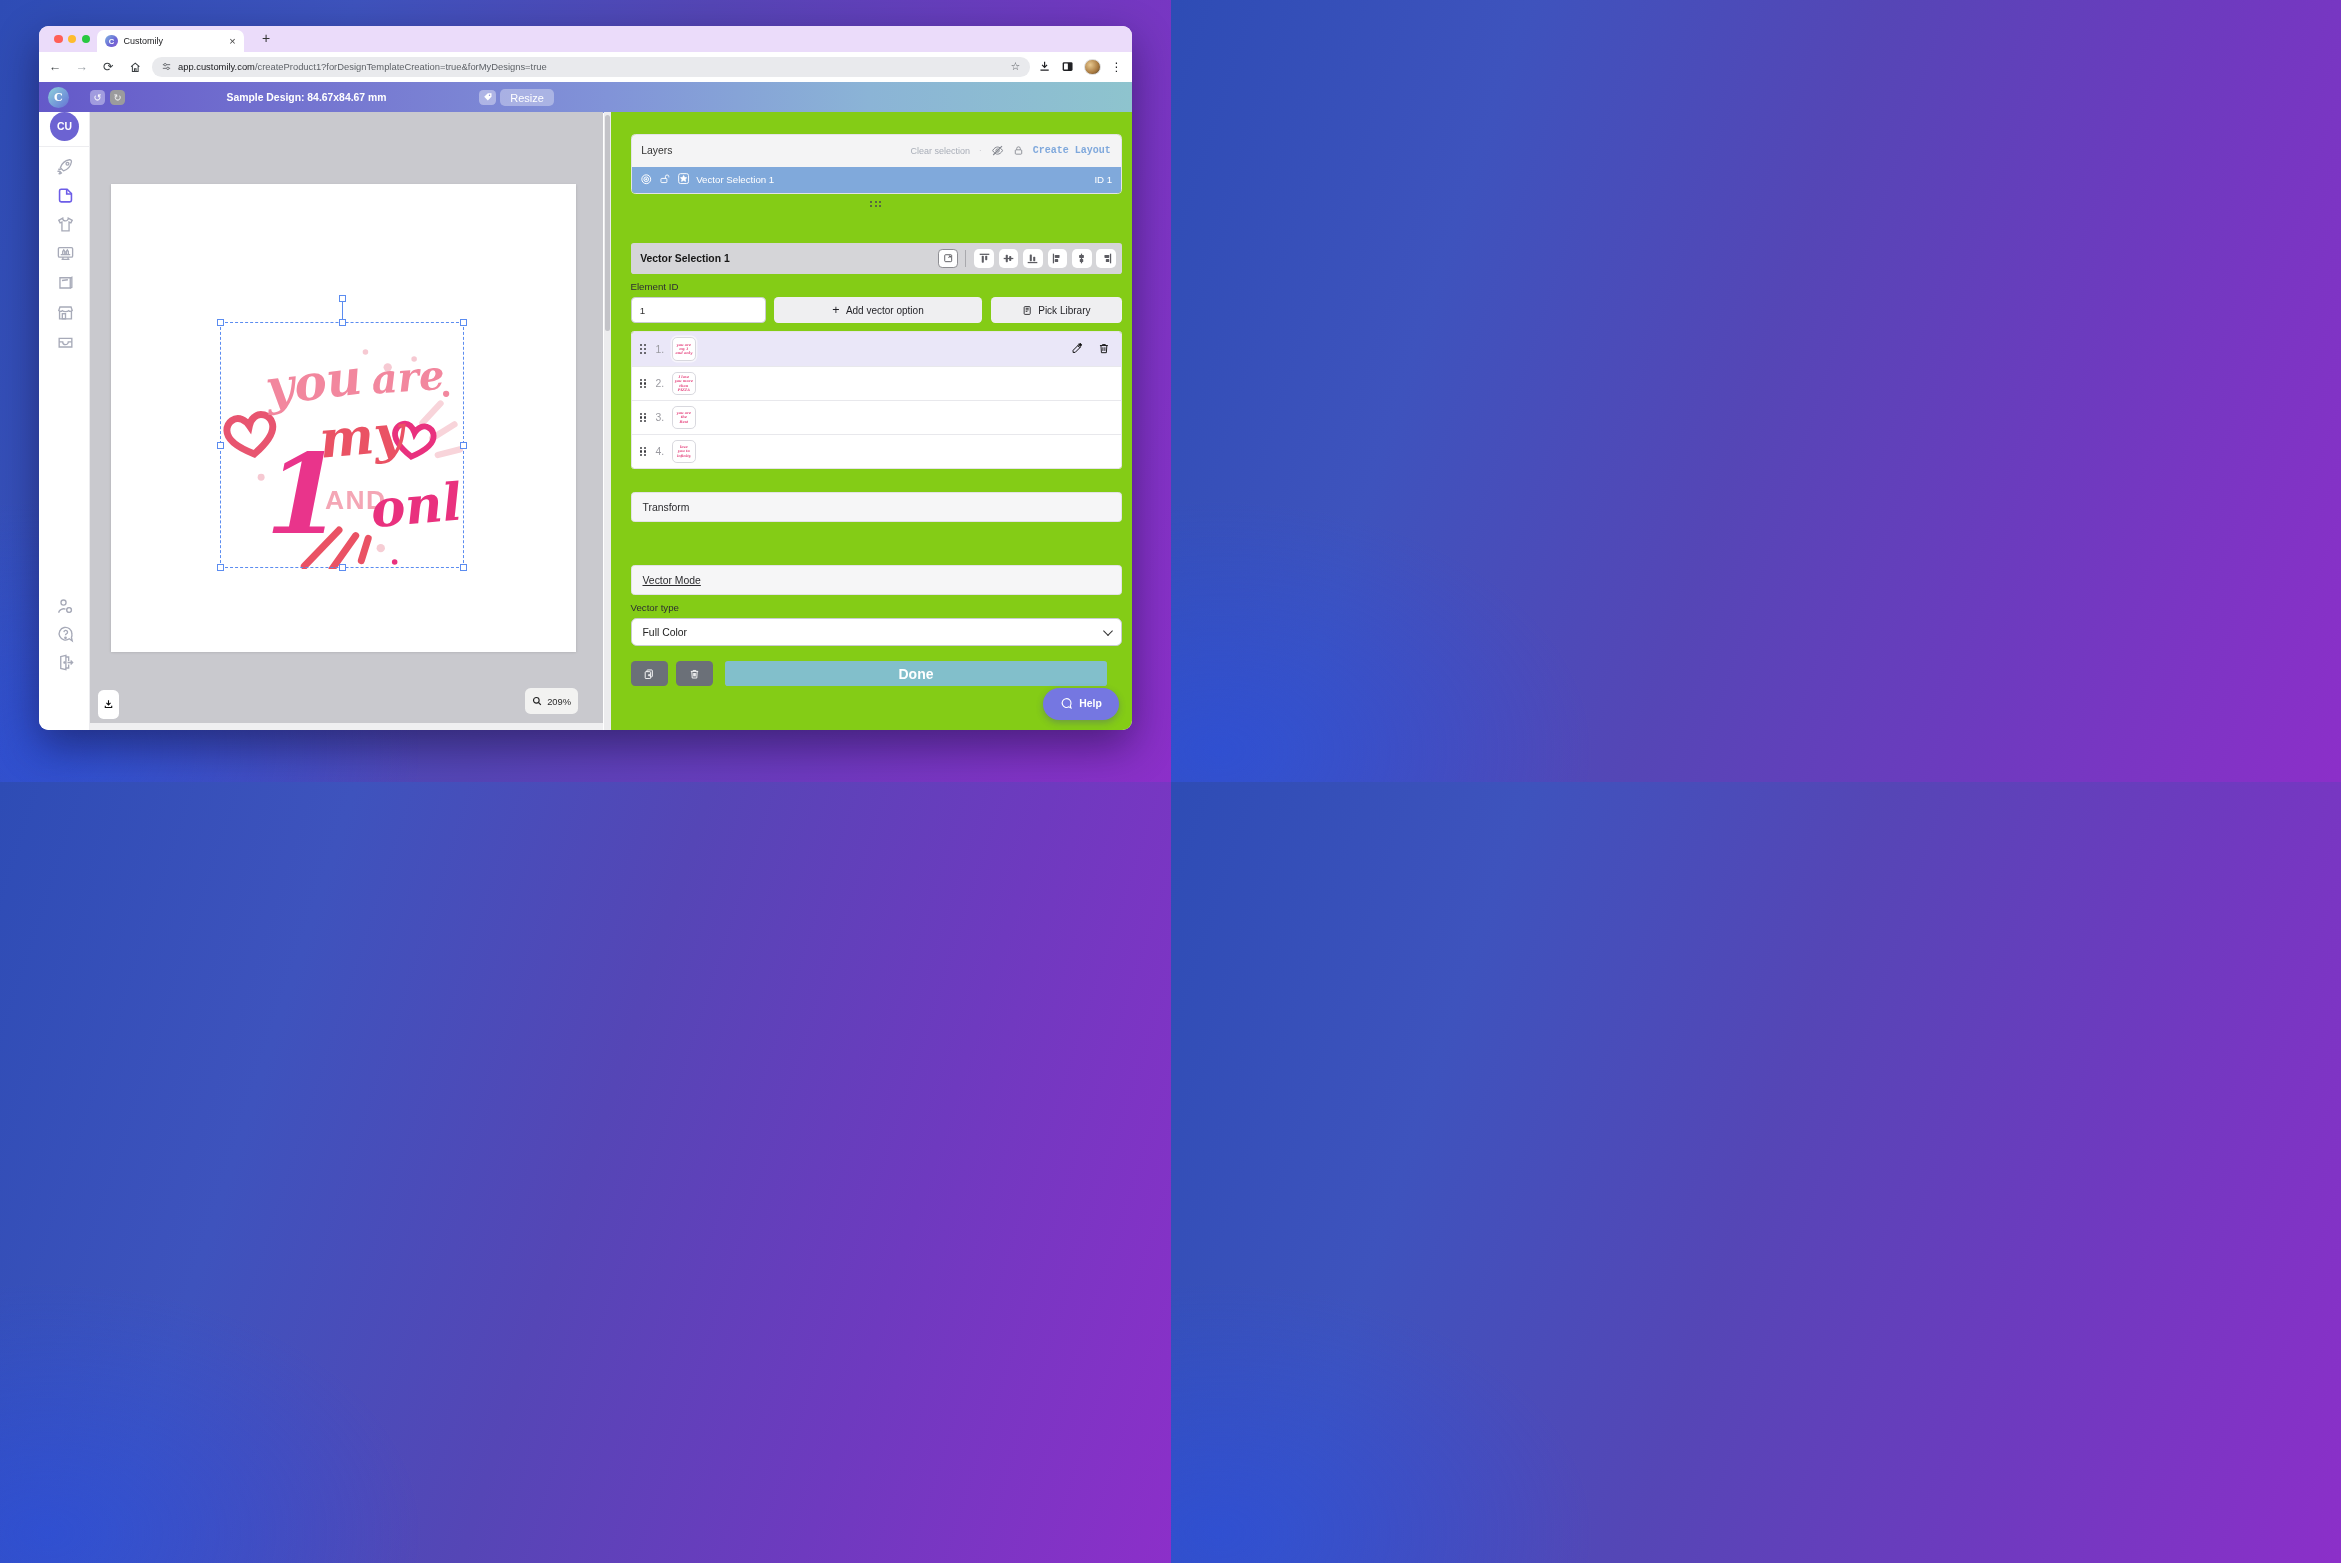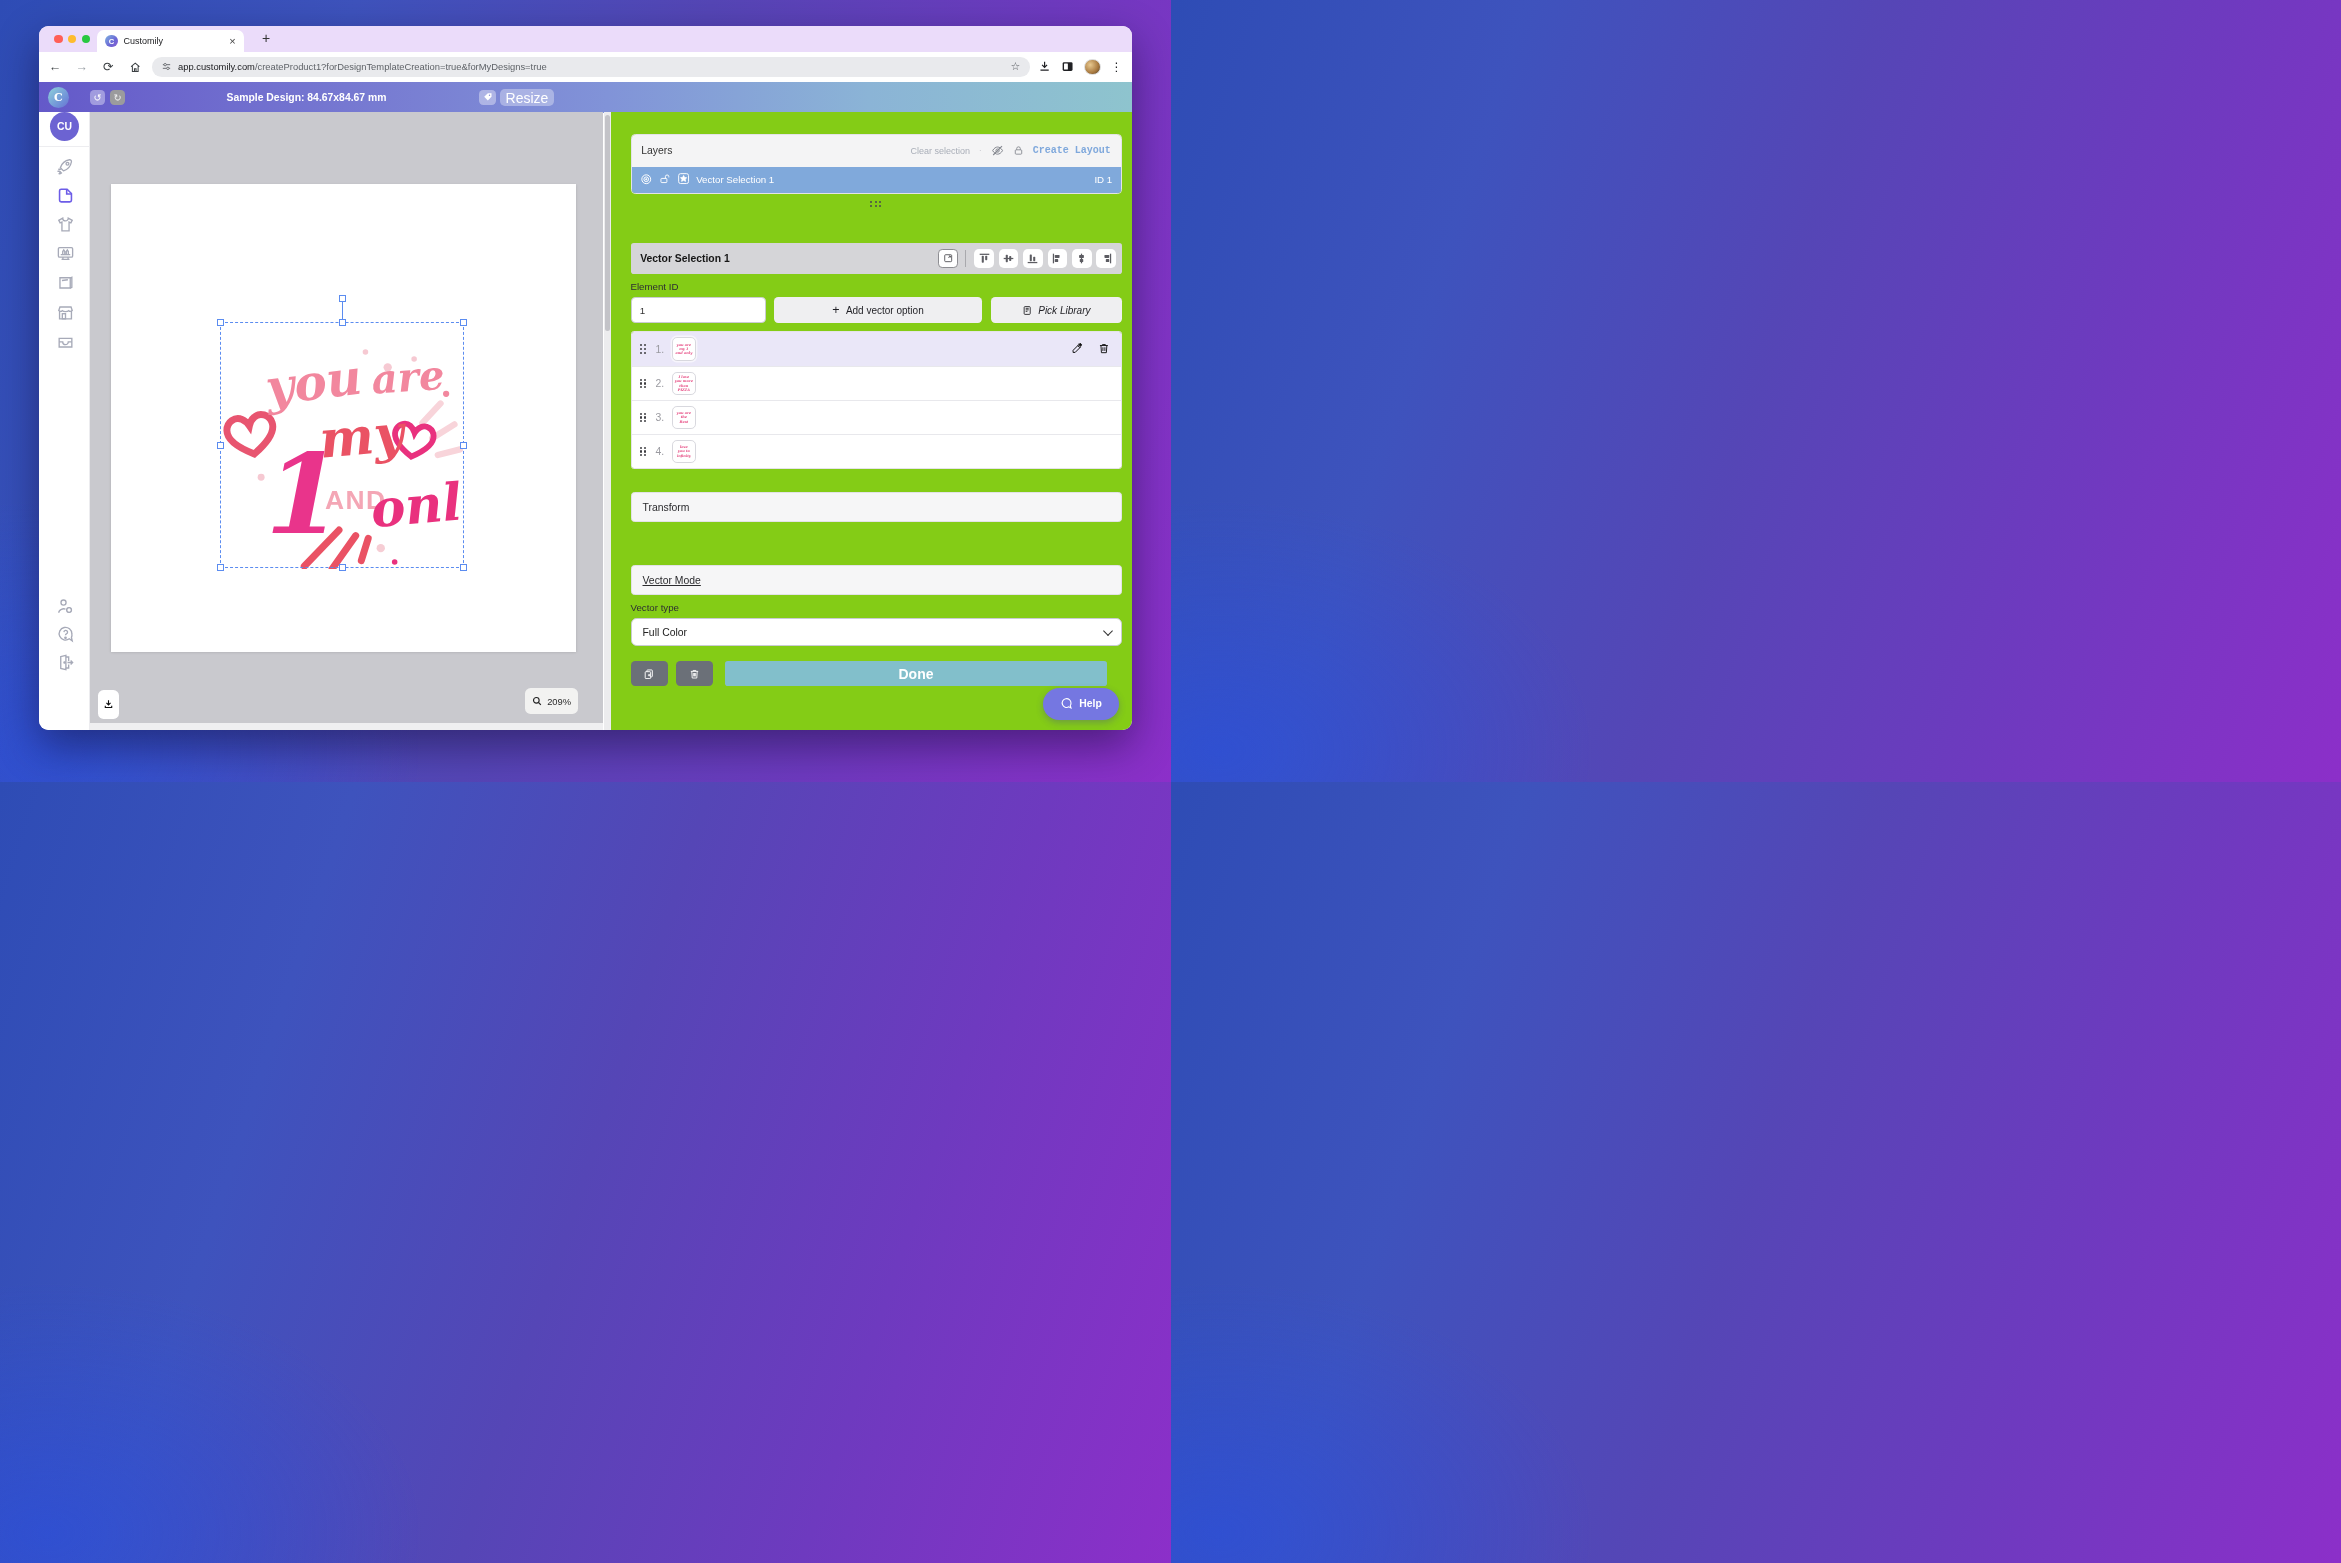--- a/index.html
+++ b/index.html
@@ -54,21 +54,21 @@
     font-family:"DejaVu Serif", serif; }
   .hbtn { position:absolute; top:7.6px; width:15.3px; height:15.3px; border-radius:4.2px;
     display:flex; align-items:center; justify-content:center; color:#fff; font-size:9.7px; }
   .hbtn.undo { left:51px; background:rgba(255,255,255,.38); }
   .hbtn.redo { left:71px; background:#9B9B9D; color:#f0f0f0; }
   .htitle { position:absolute; left:97px; top:0; width:341px; height:31px; display:flex;
     align-items:center; justify-content:center; color:#fff; font-weight:bold; font-size:10.4px; }
   .tagbtn { position:absolute; left:440px; top:7.6px; width:16.7px; height:15.3px; border-radius:4.2px;
     background:rgba(255,255,255,.38); display:flex; align-items:center; justify-content:center; color:#fff; }
   .resizebtn { position:absolute; left:461px; top:7px; width:54px; height:17.4px; border-radius:4.9px;
-    background:rgba(255,255,255,.34); color:#fff; font-size:14px; display:flex; align-items:center; justify-content:center; }
+    background:rgba(255,255,255,.34); color:#fff; font-size:11px; display:flex; align-items:center; justify-content:center; }
   .dstitle { position:absolute; left:572px; top:0; width:522px; height:31px; display:flex;
     align-items:center; justify-content:center; color:#fff; font-weight:bold; font-size:10.4px; }
 
   
   .sidebar { position:absolute; left:0; top:86px; width:51px; height:618px; background:#fff;
     border-right:0.7px solid #ECECEF; }
   .cu { position:absolute; left:11px; top:0; width:29px; height:29px; border-radius:50%;
     background:#6C63D2; color:#fff; font-weight:bold; font-size:10.4px; display:flex; align-items:center; justify-content:center; }
   .sb-div { position:absolute; left:0; top:34px; width:51px; height:0.7px; background:#EDEDF0; }
   .sb-ic { position:absolute; left:16.7px; width:19px; height:19px; color:#A7AAB8; }
@@ -116,21 +116,21 @@
     justify-content:center; color:#5c5c62; margin-left:4.9px; }
   .vdiv { width:0.7px; height:16.7px; background:#A9A9AD; margin:0 4.2px 0 7px; }
 
   .eid-label { position:absolute; left:19.5px; top:169px; font-size:9.7px; color:#2e2e33; }
   .eid-row { position:absolute; left:19.5px; top:185px; width:491px; height:26px; display:flex; gap:8.3px; }
   .eid-input { width:135px; height:26px; border:0.7px solid #C9CCD2; border-radius:4.2px; padding:0 8.3px;
     font-size:9.7px; color:#333; font-family:"Liberation Sans", sans-serif; background:#fff; }
   .btn-gray { background:#EFEFF1; border-radius:4.2px; height:26px; display:flex; align-items:center;
     justify-content:center; gap:6.3px; font-size:10px; color:#1f1f24; }
   .addvec { flex:1; }
-  .picklib { width:131px;font-style:italic; }
+  .picklib { width:131px; }
 
   .optlist { position:absolute; left:19.5px; top:219px; width:491px; border:0.7px solid #E4E4E8; border-radius:2.8px; overflow:hidden; }
   .optrow { height:34px; background:#fff; display:flex; align-items:center; padding:0 11px 0 8.3px; gap:0; border-top:0.7px solid #E8E8EC; }
   .optrow:first-child { border-top:none; }
   .optrow.selected { background:#EAE7F8; }
   .grip4 { display:grid; grid-template-columns:repeat(2,2.8px); grid-gap:1.7px; margin-right:8.3px; }
   .grip4 span { width:2.2px; height:2.2px; background:#3e3e42; border-radius:50%; }
   .optnum { font-size:10.4px; color:#9a9aa0; width:16.7px; }
   .thumb { width:23.6px; height:23.6px; background:#fff; border:0.7px solid #D8D8DE; border-radius:4.9px;
     box-shadow:0 0 0 1.4px rgba(255,255,255,.6); overflow:hidden; display:flex; align-items:center; justify-content:center;

